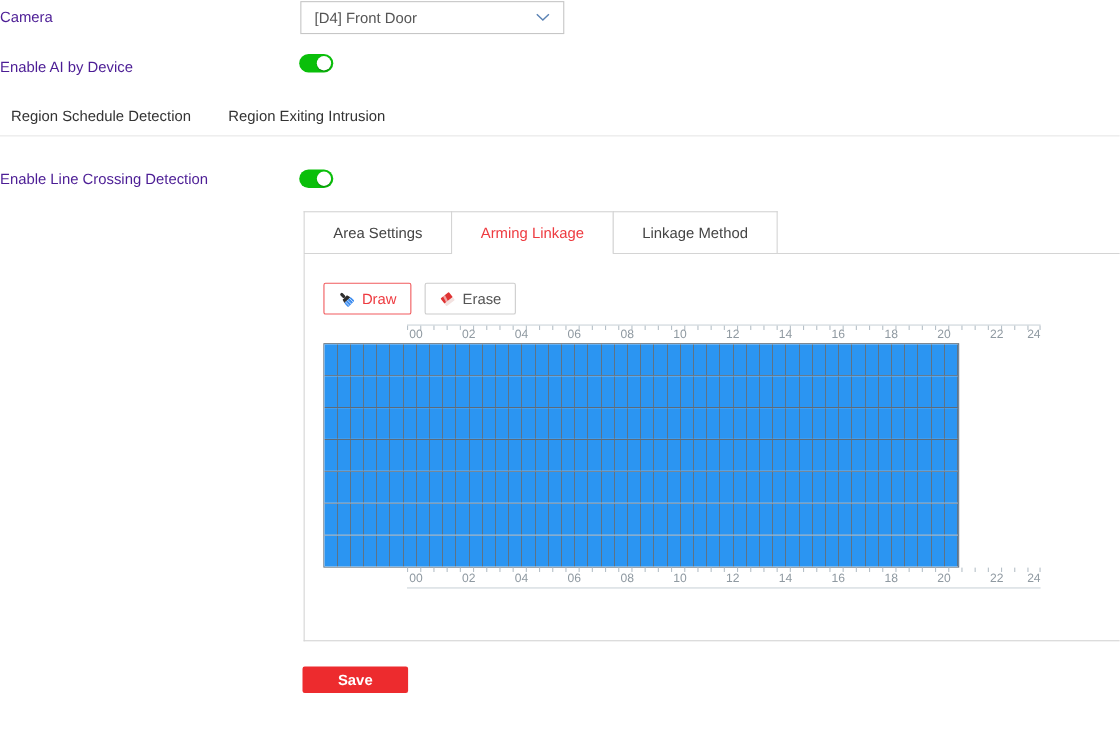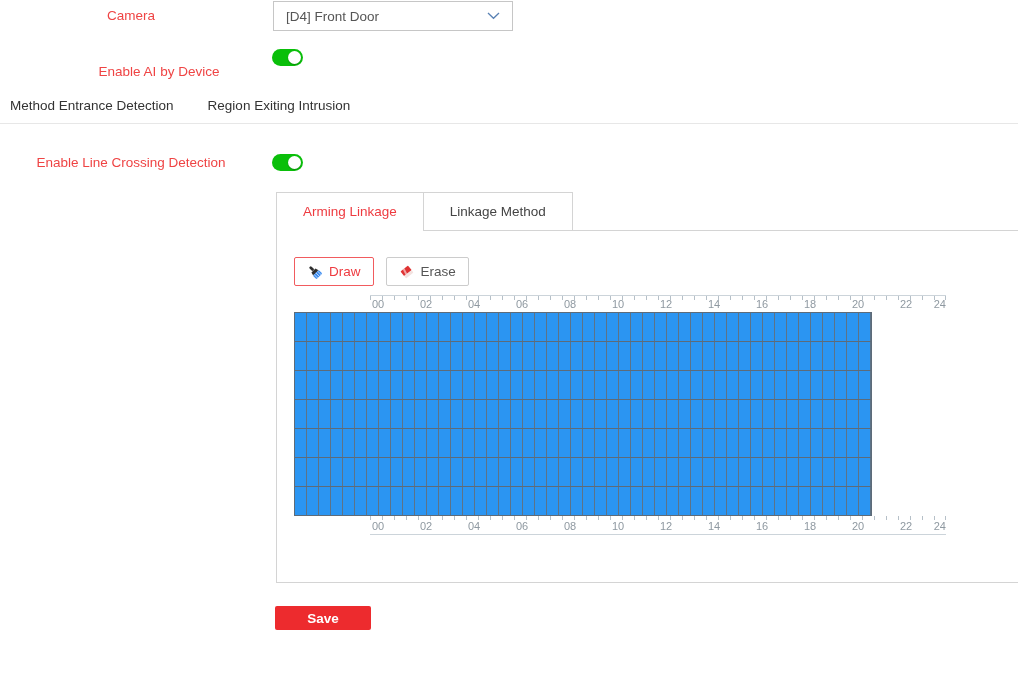--- a/index.html
+++ b/index.html
@@ -9,37 +9,37 @@
     --blue:#2b95f2;
     --gridline:#5d7387;
     --lightline:#d4d4d4;
   }
   html,body{margin:0;padding:0;background:#fff;}
   body{
     position:relative;width:1018px;height:684px;overflow:hidden;
     font-family:"Liberation Sans",sans-serif;color:#555;
   }
   
-  .form-label{position:absolute;left:0;width:262px;text-align:center;font-size:13.5px;color:#ef4444;}
+  .form-label{position:absolute;left:0;width:262px;text-align:left;font-size:13.5px;color:#4c1d95;}
   #camera-label{top:8px;}
   #camera-select{
     position:absolute;top:1px;left:273px;width:240px;height:30px;box-sizing:border-box;
     border:1px solid #c6c6c6;background:#fff;display:flex;align-items:center;
     justify-content:space-between;padding:0 12px;font-size:13.5px;color:#555;cursor:pointer;
   }
   
   .toggle{
     position:absolute;left:272px;width:31px;height:17px;border-radius:9px;
     background:var(--toggle-green);cursor:pointer;
   }
   .toggle .knob{
     position:absolute;top:2px;right:2px;width:13px;height:13px;border-radius:50%;
     background:#fff;box-shadow:0 1px 1px rgba(0,0,0,.25);
   }
-  #ai-label{top:64px;padding-left:28px;}   #ai-toggle{top:49px;}
+  #ai-label{top:53px;}   #ai-toggle{top:49px;}
   #enable-label{top:155px;} #enable-toggle{top:154px;}
   
   #main-tabs{
     position:absolute;top:89px;left:0;right:0;height:34px;display:flex;
     border-bottom:1px solid #e7e7e7;font-size:13.5px;color:#333;
   }
   .main-tab{line-height:33px;padding:0 10px;margin-right:14px;position:relative;cursor:pointer;white-space:nowrap;}
   .main-tab.active{color:var(--accent-red);}
   .main-tab.active::after{content:"";position:absolute;left:0;right:0;bottom:-2px;height:3px;background:#e8282c;}
   
@@ -109,30 +109,31 @@
       </svg>
   </span>
 </div>
 
 <div class="form-label" id="ai-label">Enable AI by Device</div>
 <div class="toggle" id="ai-toggle">
   <span class="knob"></span>
 </div>
 
 <div id="main-tabs">
-    <div class="main-tab">Method Entrance Detection</div>
+    <div class="main-tab">Region Schedule Detection</div>
     <div class="main-tab">Region Exiting Intrusion</div>
   </div>
 
 <div class="form-label" id="enable-label">Enable Line Crossing Detection</div>
 <div class="toggle" id="enable-toggle">
   <span class="knob"></span>
 </div>
 
 <div id="sub-tabs">
+    <div class="sub-tab">Area Settings</div>
     <div class="sub-tab active">Arming Linkage</div>
     <div class="sub-tab">Linkage Method</div>
   </div>
 
 <div id="panel">
   <div id="toolbar">
     <div class="tool-btn" id="draw-btn">
       <span style="display:flex;">
         <svg width="16" height="16" viewBox="0 0 16 16">
           <g transform="rotate(-45 8 8)">

